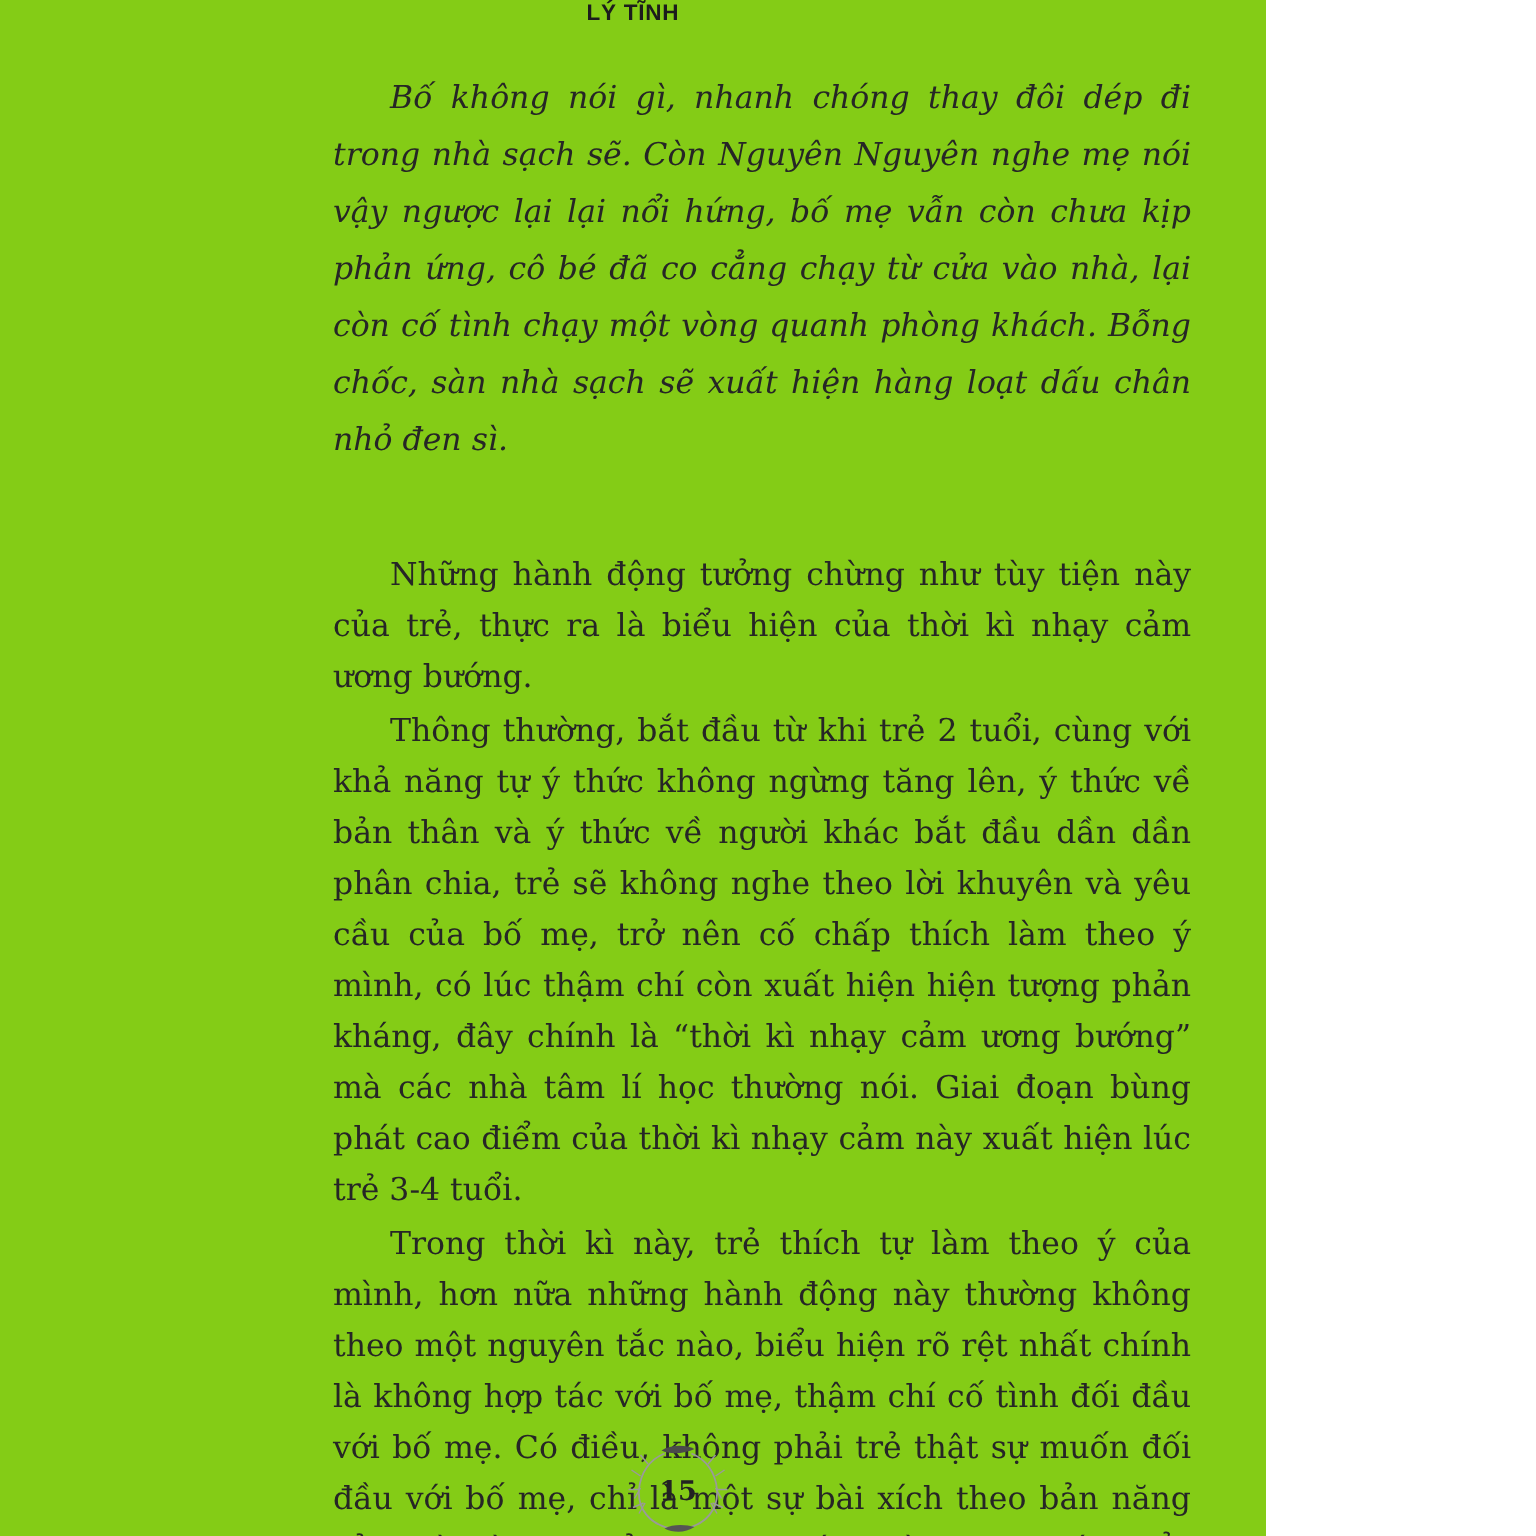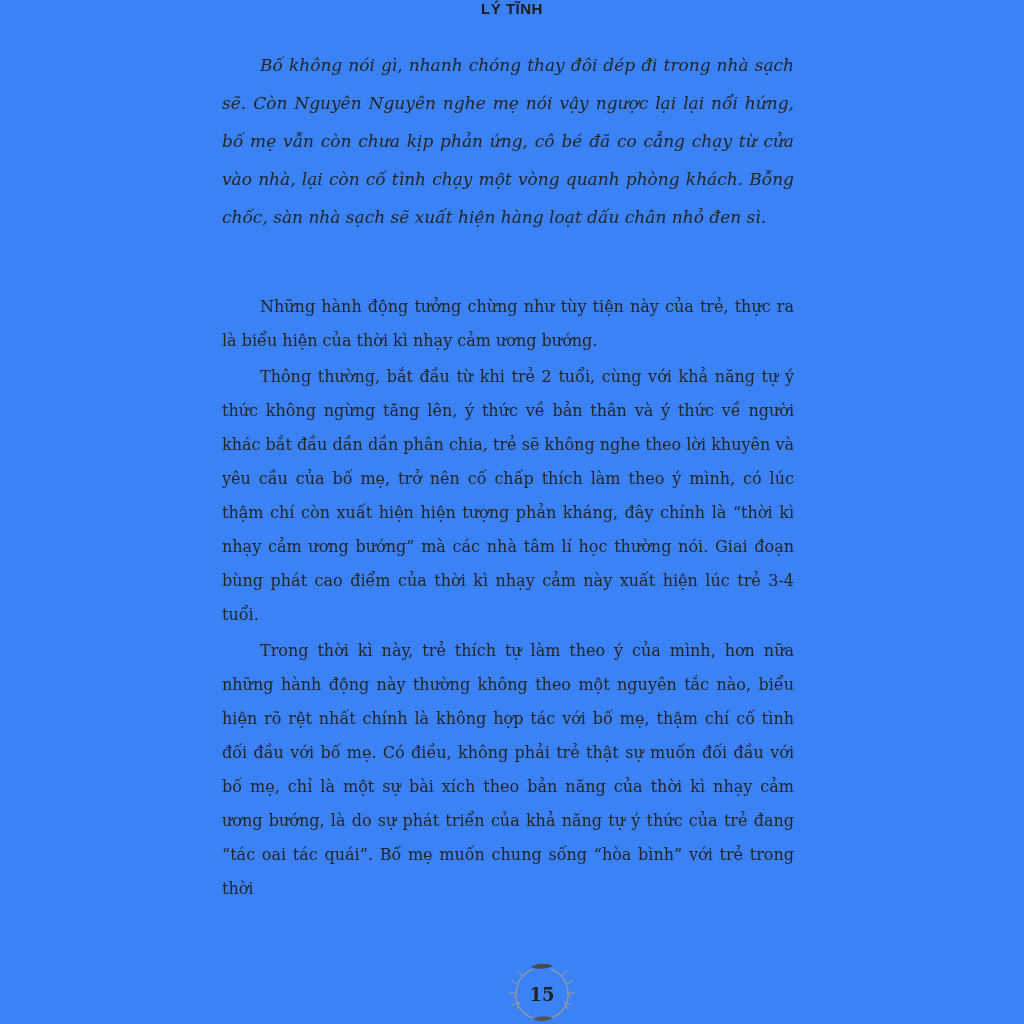--- a/index.html
+++ b/index.html
@@ -5,23 +5,23 @@
   html, body {
     margin: 0;
     padding: 0;
     background: #ffffff;
     width: 1024px;
     height: 1024px;
     overflow: hidden;
   }
   .page {
     position: relative;
-    width: 1024px;
+    width: 844px;
     height: 1024px;
-    background: #3b82f6;
+    background: #84cc16;
     color: #262626;
   }
   .running-head {
     position: absolute;
     top: 0px;
     left: 0;
     width: 100%;
     text-align: center;
     font-family: "Liberation Sans", sans-serif;
     font-weight: bold;
@@ -37,27 +37,27 @@
     font-family: "DejaVu Serif", serif;
     color: #262626;
   }
   .text-block p {
     margin: 0;
     text-align: justify;
     text-indent: 38px;
   }
   p.quote {
     font-style: italic;
-    font-size: 17px;
+    font-size: 21px;
     line-height: 38px;
     margin-bottom: 2px;
   }
   p.body-par {
     font-style: normal;
-    font-size: 16px;
+    font-size: 21px;
     line-height: 34px;
     margin-bottom: 2px;
   }
   .section-gap {
     height: 52px;
   }
   .page-number-wrap {
     position: absolute;
     left: 0;
     top: 962px;

